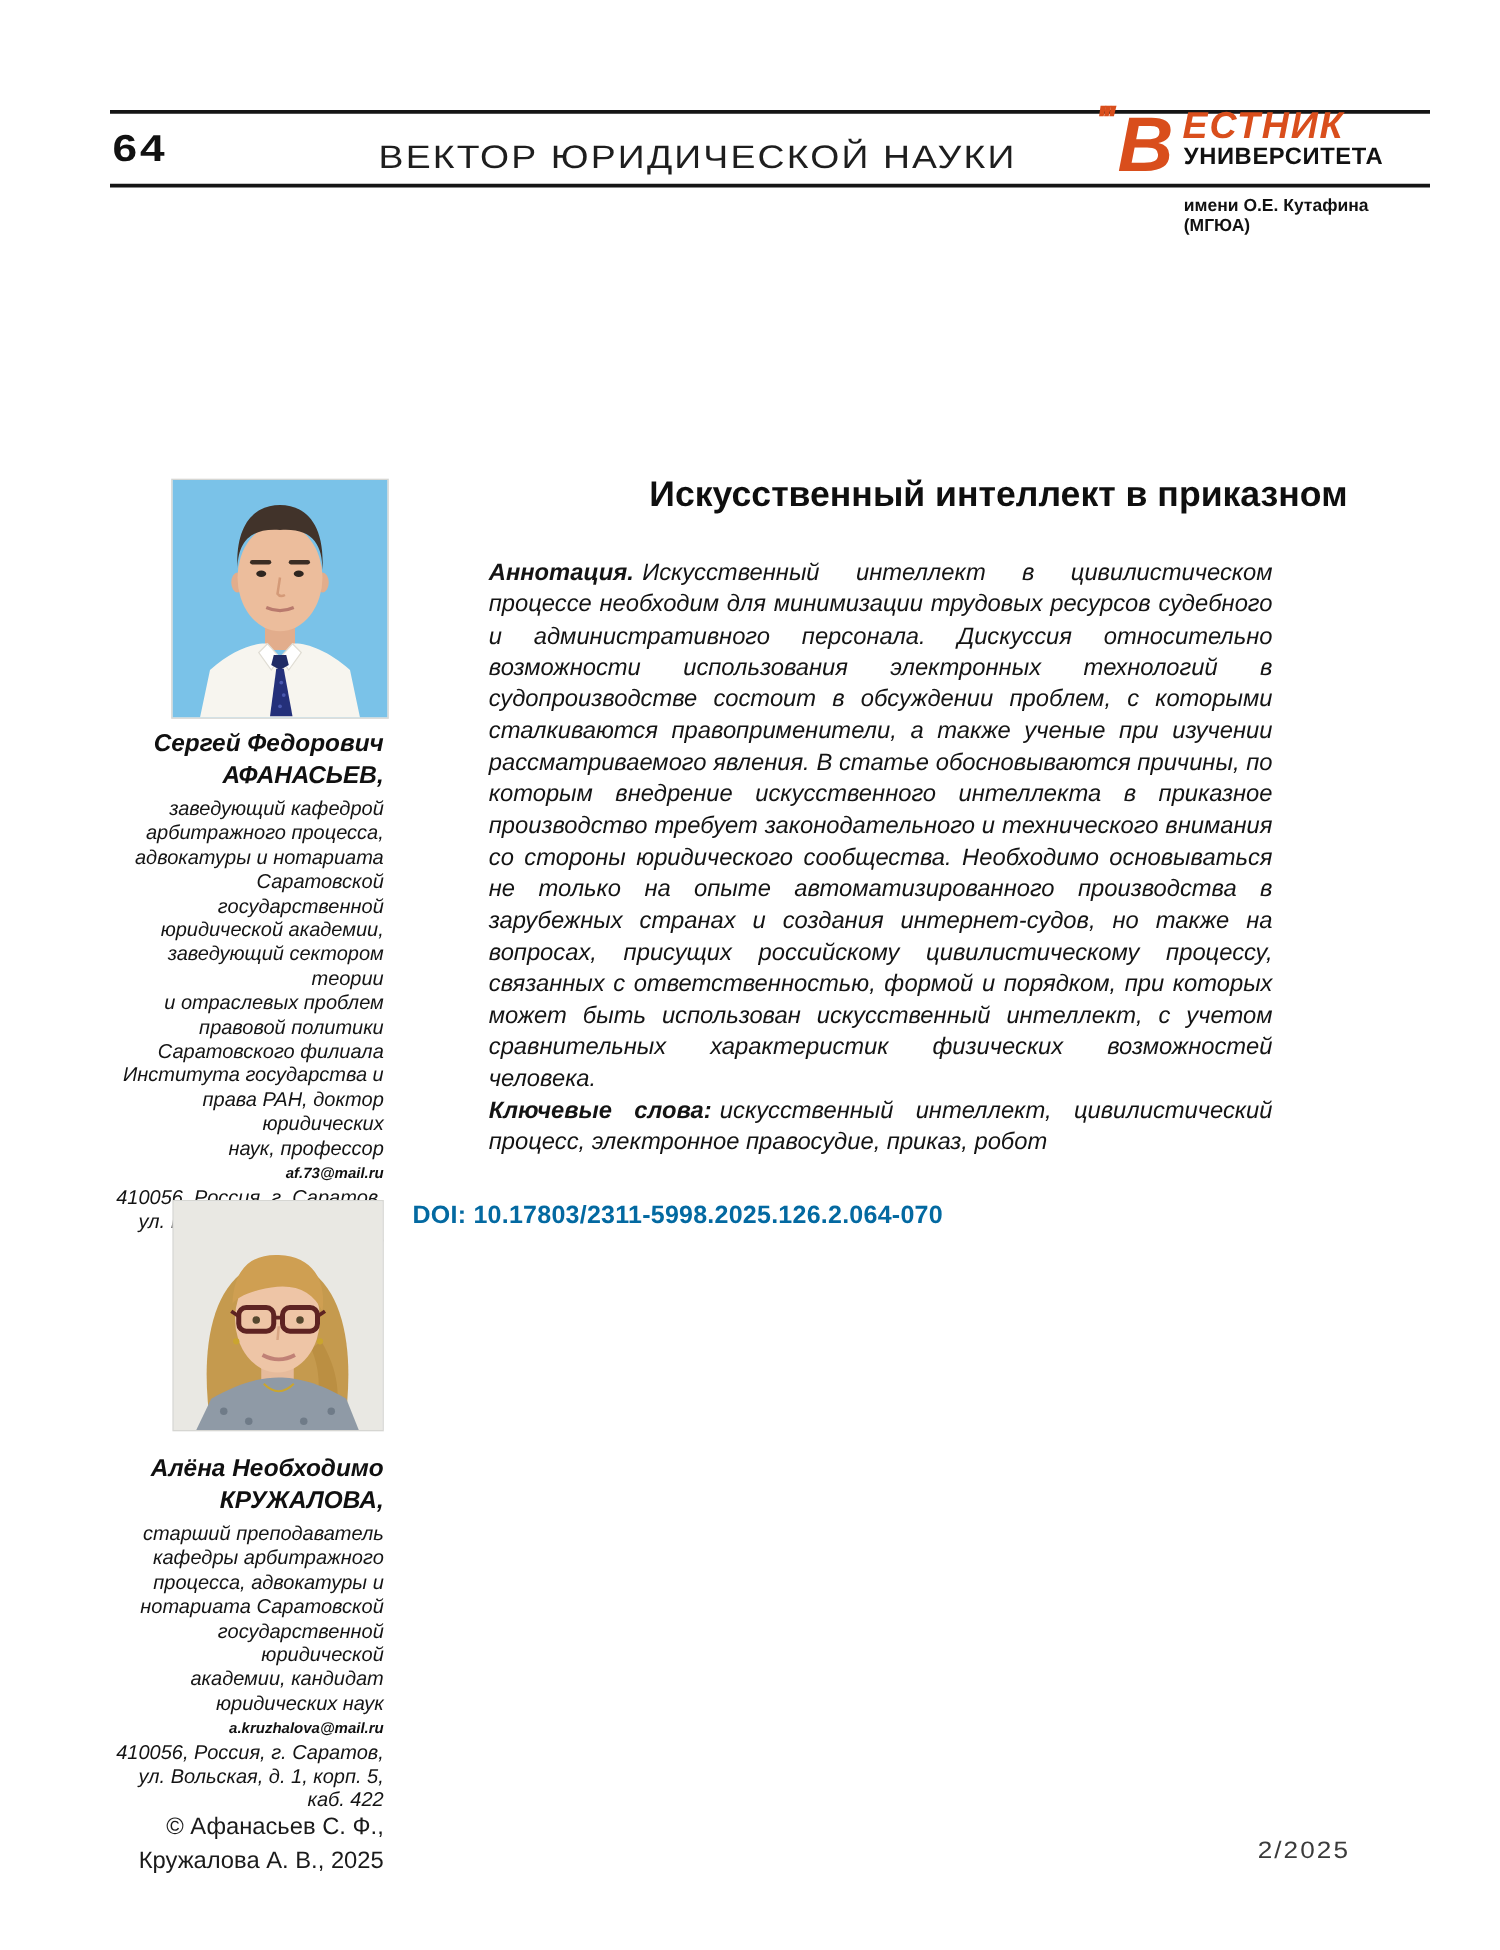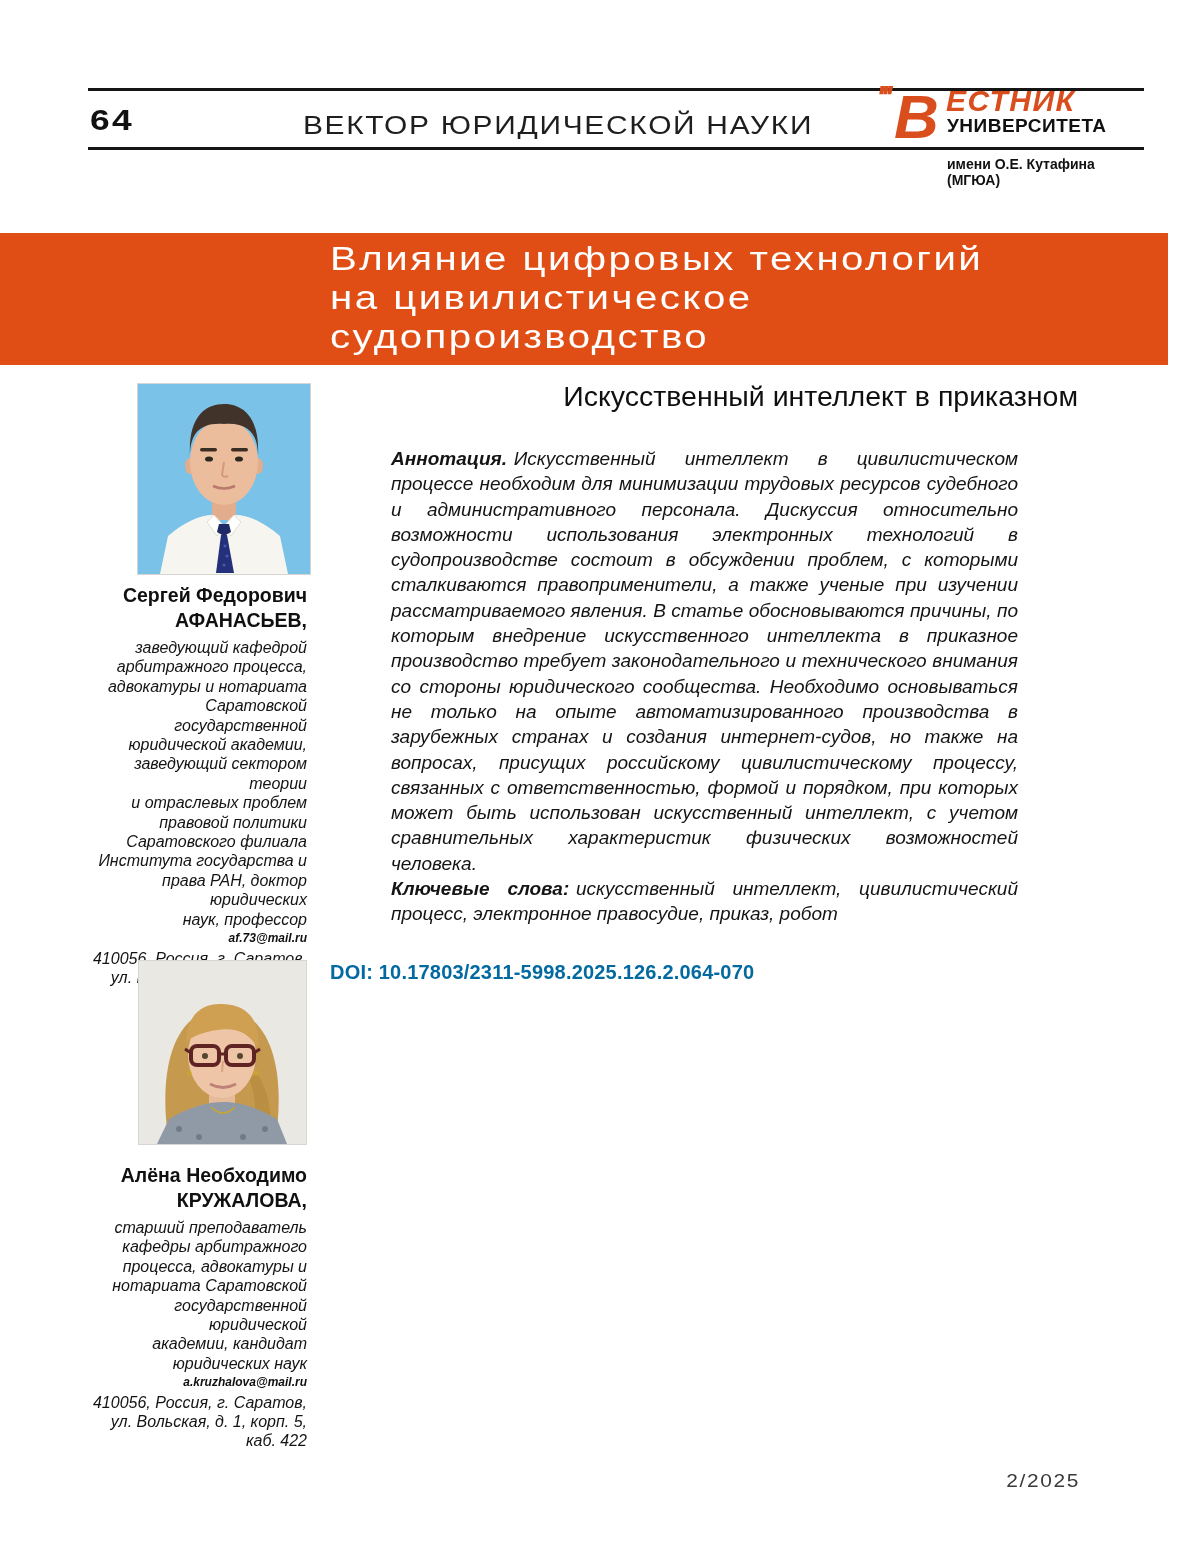--- a/index.html
+++ b/index.html
@@ -29,34 +29,34 @@
   .logo-w3{position:absolute;left:73px;top:50px;font-size:14px;font-weight:700;color:#111;margin-top:20px;}
 
   
   .banner{position:absolute;left:0;top:233px;width:1180px;height:132px;background:#e04e16;}
   .banner-text{position:absolute;left:330px;top:6px;}
   .banner-line{color:#ffffff;font-size:33px;line-height:39px;font-weight:400;
           letter-spacing:2px;transform:scaleX(1.22);transform-origin:left;white-space:nowrap;}
 
   
   .main{position:absolute;left:330px;top:379px;width:748px;}
-  .article-title{ text-align:right;font-weight:400;font-size:28.5px;line-height:35px;color:#0f0f0f;}
+  .article-title{ text-align:right;font-weight:700;font-size:28.5px;line-height:35px;color:#0f0f0f;}
   .abstract,.keywords{margin:0 0 0 61px;width:627px;font-style:italic;font-size:19px;
           line-height:25.3px;text-align:justify;color:#141414;}
   .abstract{margin-top:32px;}
   .lead{font-weight:700;margin-right:0.35em;}
   .doi{margin-top:34px;font-weight:700;font-size:20px;color:#0369a1;letter-spacing:0.2px;}
 
   
   .photo{position:absolute;border:1px solid #d6d6d2;background:#eee;}
   .photo1{left:137px;top:383px;width:172px;height:190px;}
   .photo2{left:138px;top:960px;width:167px;height:183px;}
   .sidebar-block{position:absolute;left:80px;width:227px;text-align:right;}
   .author1{top:583px;} .author2{top:1163px;}
-  .author-name{font-weight:700;font-size:19.5px;line-height:25px;color:#101010;}
+  .author-name{font-weight:700;font-style:italic;font-size:19.5px;line-height:25px;color:#101010;}
   .bio-line,.addr-line{font-style:italic;font-size:16px;line-height:19.4px;color:#141414;}
   .bio-list{margin-top:5px;}
   .email{font-weight:700;font-style:italic;font-size:12px;line-height:19.4px;color:#101010;}
   .copyright{top:1448px;font-size:19px;line-height:27px;color:#1a1a1a;}
 
   
   .issue{position:absolute;top:1470px;left:940px;width:140px;text-align:right;font-size:19px;
           letter-spacing:1.5px;color:#3a3a3a;transform:scaleX(1.1);transform-origin:right;}
 </style>
 </head>
@@ -70,27 +70,20 @@
 
   <div class="logo">
     <span class="logo-quotes">'''</span>
     <span class="logo-letter">В</span>
     <span class="logo-w1">ЕСТНИК</span>
     <span class="logo-w2">УНИВЕРСИТЕТА</span>
     <span class="logo-w3">имени О.Е. Кутафина (МГЮА)</span>
   </div>
   <div class="rule rule-bottom"></div>
 
-  <div class="banner">
-    <div class="banner-text">
-        <div class="banner-line">Влияние цифровых технологий</div>
-        <div class="banner-line">на цивилистическое</div>
-        <div class="banner-line">судопроизводство</div>
-      </div>
-  </div>
 
   <svg class="photo photo1" viewBox="0 0 172 190" xmlns="http://www.w3.org/2000/svg">
     <rect width="172" height="190" fill="#7ac2e8"></rect>
     <rect x="74" y="106" width="24" height="30" fill="#e2ad8c"></rect>
     <path d="M22,190 L30,152 C48,136 66,130 76,131 L86,142 L96,131 C106,130 124,136 142,152 L150,190 Z" fill="#f7f5ef"></path>
     <path d="M76,131 L86,142 L79,152 L69,138 Z" fill="#ffffff" stroke="#e0ddd4" stroke-width="1"></path>
     <path d="M96,131 L86,142 L93,152 L103,138 Z" fill="#ffffff" stroke="#e0ddd4" stroke-width="1"></path>
     <path d="M81,140 L91,140 L93,148 L86,152 L79,148 Z" fill="#1f2b66"></path>
     <path d="M83,151 L89,151 L96,189 L78,189 Z" fill="#24307a"></path>
     <circle cx="87" cy="162" r="1.5" fill="#4a59b0"></circle>
@@ -171,20 +164,24 @@
         <div class="bio-line">юридических наук</div>
       </div>
     <div class="email">a.kruzhalova@mail.ru</div>
     <div>
         <div class="addr-line">410056, Россия, г. Саратов,</div>
         <div class="addr-line">ул. Вольская, д. 1, корп. 5,</div>
         <div class="addr-line">каб. 422</div>
       </div>
   </div>
 
+  <div class="sidebar-block copyright">
+      <div>© Афанасьев С. Ф.,</div>
+      <div>Кружалова А. В., 2025</div>
+    </div>
 
   <div class="main">
     <div class="article-title">
         <div>Искусственный интеллект в приказном</div>
       </div>
     <p class="abstract"><span class="lead">Аннотация.</span><span>Искусственный интеллект в цивилистическом процессе необходим для минимизации трудовых ресурсов судебного и административного персонала. Дискуссия относительно возможности использования электронных технологий в судопроизводстве состоит в обсуждении проблем, с которыми сталкиваются правоприменители, а также ученые при изучении рассматриваемого явления. В статье обосновываются причины, по которым внедрение искусственного интеллекта в приказное производство требует законодательного и технического внимания со стороны юридического сообщества. Необходимо основываться не только на опыте автоматизированного производства в зарубежных странах и создания интернет-судов, но также на вопросах, присущих российскому цивилистическому процессу, связанных с ответственностью, формой и порядком, при которых может быть использован искусственный интеллект, с учетом сравнительных характеристик физических возможностей человека.</span></p>
     <p class="keywords"><span class="lead">Ключевые слова:</span><span>искусственный интеллект, цивилистический процесс, электронное правосудие, приказ, робот</span></p>
     <div class="doi">DOI: 10.17803/2311-5998.2025.126.2.064-070</div>
   </div>
 

